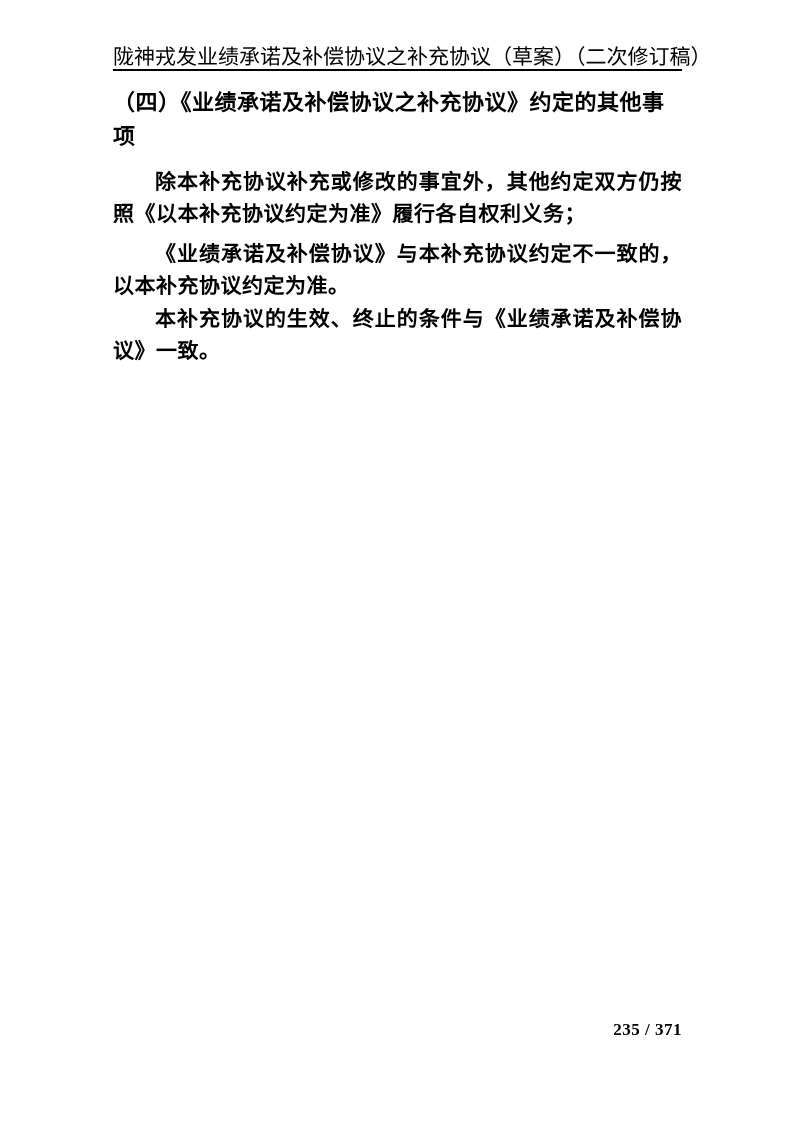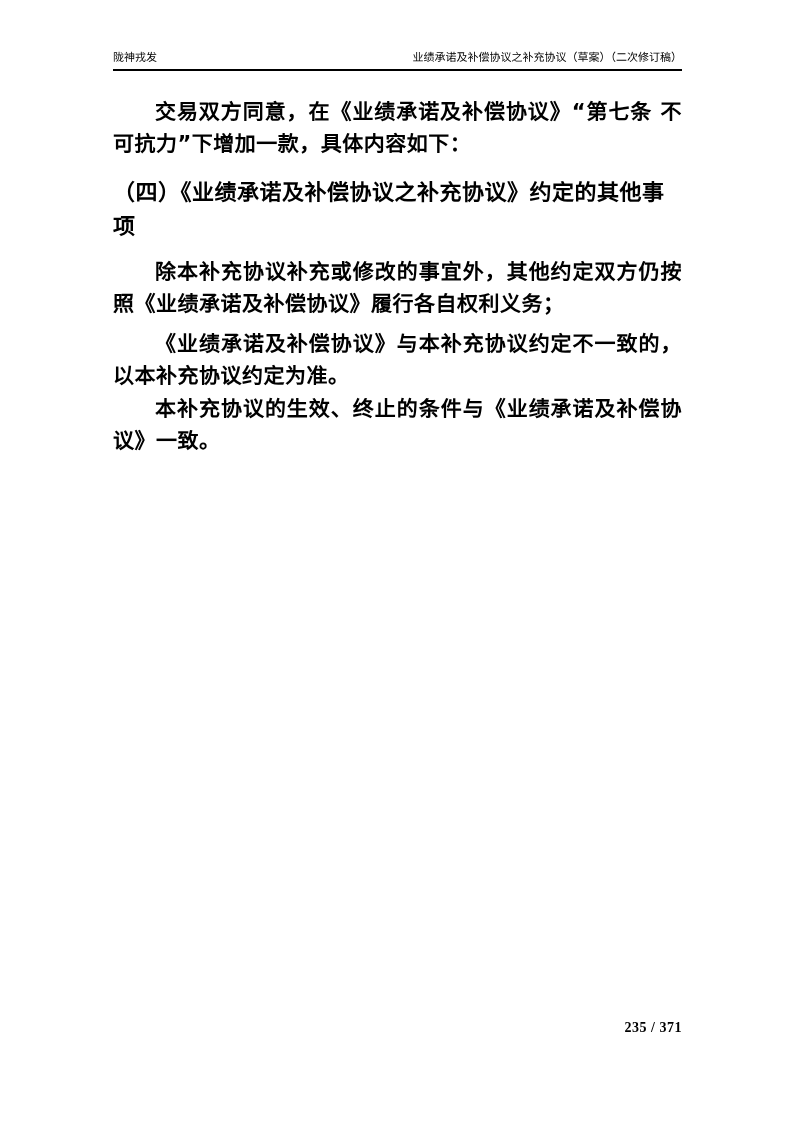--- a/index.html
+++ b/index.html
@@ -20,21 +20,21 @@
   
   .doc-header {
     position: absolute;
     top: 48px;
     left: 113px;
     right: 111px;
     display: flex;
     justify-content: space-between;
     align-items: flex-end;
     font-family: Liberation Sans, sans-serif;
-    font-size: 11px;
+    font-size: 21px;
     line-height: 18px;
     border-bottom: 2px solid #000000;
     padding-bottom: 3px;
   }
   .doc-header .hdr-left { white-space: nowrap; }
   .doc-header .hdr-right { white-space: nowrap; }
 
   
   .doc-body {
     position: absolute;
@@ -65,42 +65,41 @@
   .para-3 { margin-top: 12px; }
   .para-4 { margin-top: 8px; }
   .para-5 { margin-top: 1px; }
 
   
   .page-number {
     position: absolute;
     top: 1020px;
     right: 111px;
     font-family: "Liberation Serif", "DejaVu Serif", serif;
-    font-size: 14px;
+    font-size: 17px;
     font-weight: 700;
     letter-spacing: 0.5px;
   }
 </style>
 </head>
 <body>
 
 <div class="page">
 
   <div class="doc-header">
     <span class="hdr-left">陇神戎发</span>
     <span class="hdr-right">业绩承诺及补偿协议之补充协议（草案）（二次修订稿）</span>
   </div>
 
   <div class="doc-body">
-    <p class="para para-1">交易双方同意，在《业绩承诺及补偿协议》“第七条 不可抗力”下增加一款，具体内容如下：</p>
 
 
     <h2 class="heading-4">（四）《业绩承诺及补偿协议之补充协议》约定的其他事项</h2>
 
-    <p class="para para-3">除本补充协议补充或修改的事宜外，其他约定双方仍按照《业绩承诺及补偿协议》履行各自权利义务；</p>
+    <p class="para para-3">除本补充协议补充或修改的事宜外，其他约定双方仍按照《以本补充协议约定为准》履行各自权利义务；</p>
 
     <p class="para para-4">《业绩承诺及补偿协议》与本补充协议约定不一致的，以本补充协议约定为准。</p>
 
     <p class="para para-5">本补充协议的生效、终止的条件与《业绩承诺及补偿协议》一致。</p>
   </div>
 
   <div class="page-number">235 / 371</div>
 
 </div>
 

